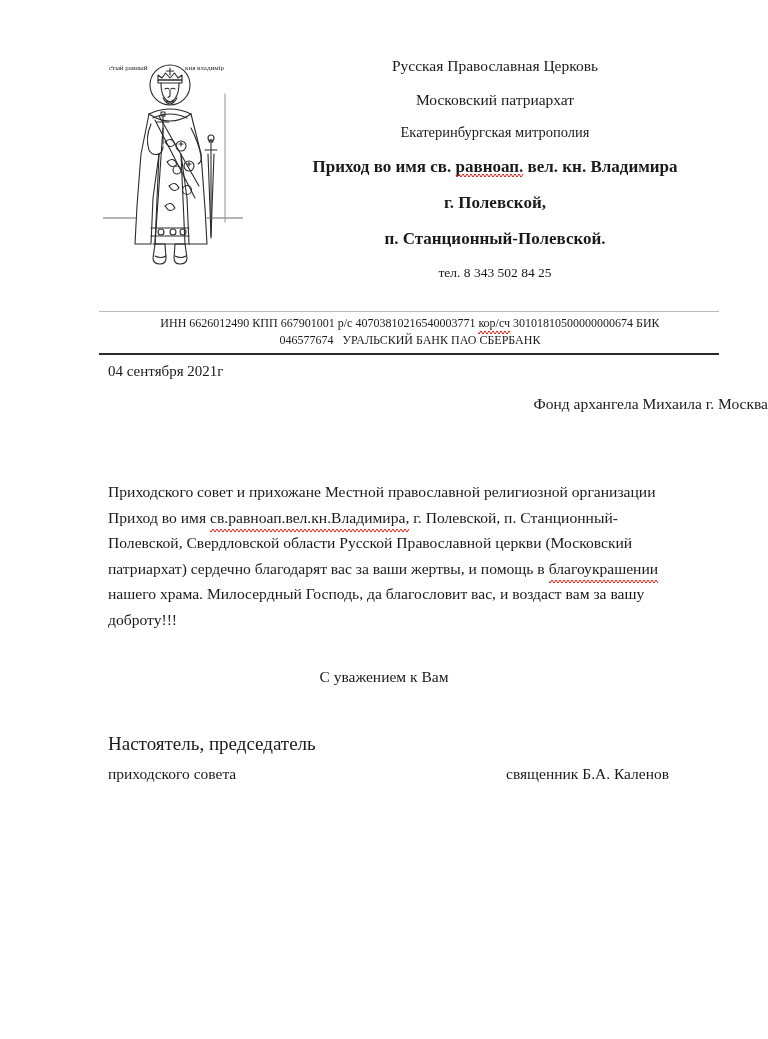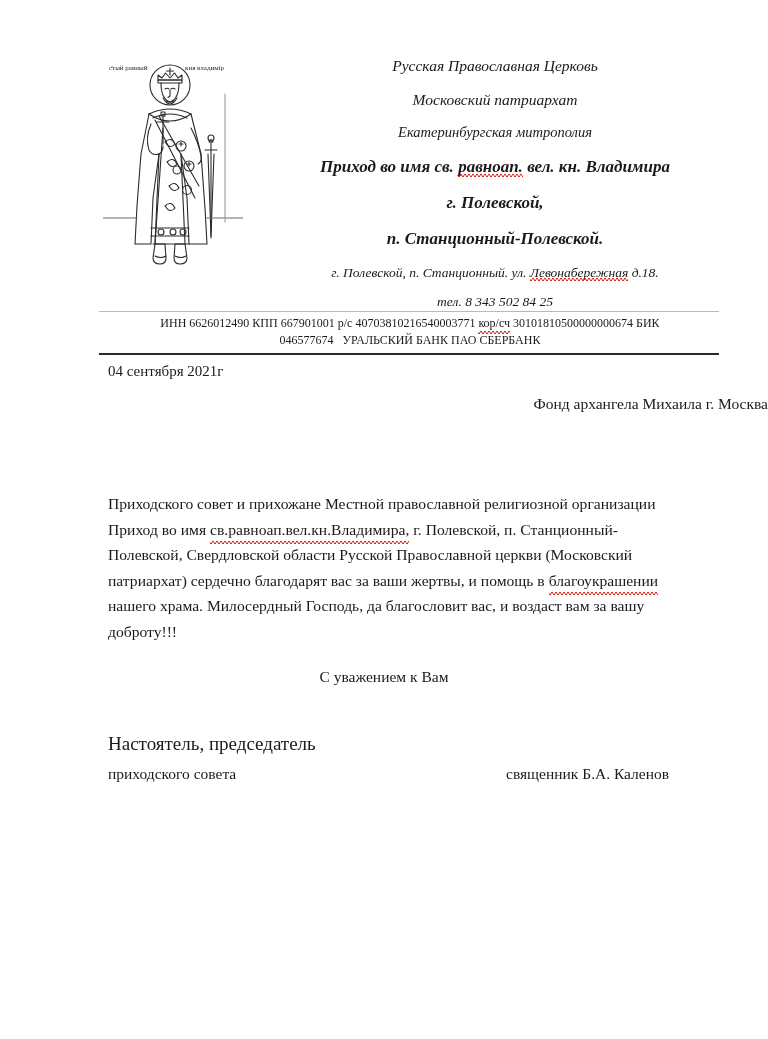--- a/index.html
+++ b/index.html
@@ -51,21 +51,20 @@
     left: 250px;
     top: 0px;
     width: 490px;
     text-align: center;
   }
   .hl {
     font-size: 15.5px;
     line-height: 1;
     margin-bottom: 18px;
     white-space: nowrap;
-    font-style: italic;
   }
   .hl.small {
     font-size: 14.5px;
   }
   .hl.bold {
     font-weight: bold;
     font-size: 17px;
     margin-bottom: 19px;
   }
   .hl.addr {
@@ -146,21 +145,21 @@
     top: 460px;
     width: 768px;
     text-align: center;
     font-size: 15.5px;
     padding-left: 8px;
     box-sizing: border-box;
   }
   .para {
     position: absolute;
     left: 108px;
-    top: 491px;
+    top: 479px;
     width: 560px;
     font-size: 15.6px;
     line-height: 25.5px;
   }
   .regards {
     position: absolute;
     left: 0;
     top: 668px;
     width: 768px;
     text-align: center;
@@ -269,21 +268,20 @@
       </svg>
     </div>
 
     <div class="head-lines">
       <div class="hl">Русская Православная Церковь</div>
       <div class="hl">Московский патриархат</div>
       <div class="hl small">Екатеринбургская митрополия</div>
       <div class="hl bold"><span>Приход во имя св. </span><span class="sp">равноап.</span><span> вел. кн. Владимира</span></div>
       <div class="hl bold">г. Полевской,</div>
       <div class="hl bold">п. Станционный-Полевской.</div>
-      <div class="hl addr"><span>г. Полевской, п. Станционный. ул. </span><span class="sp">Левонабережная</span><span> д.18.</span></div>
       <div class="hl tel">тел. 8 343 502 84 25</div>
     </div>
   </div>
 
   <div class="rule-thin"></div>
 
   <div class="bank">
     <span>ИНН</span>
     <span>6626012490</span>
     <span>КПП</span>

